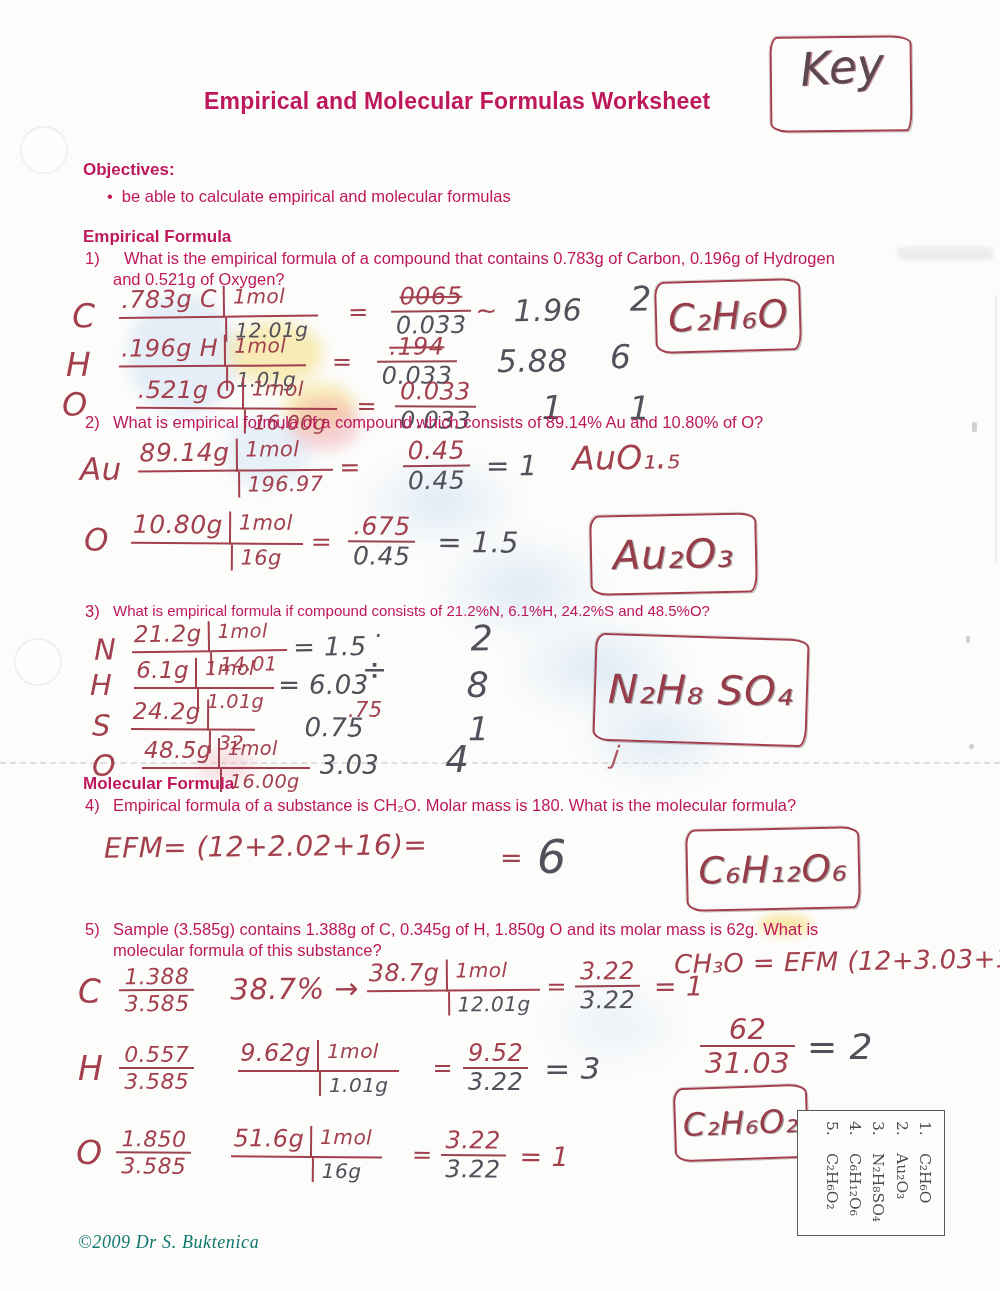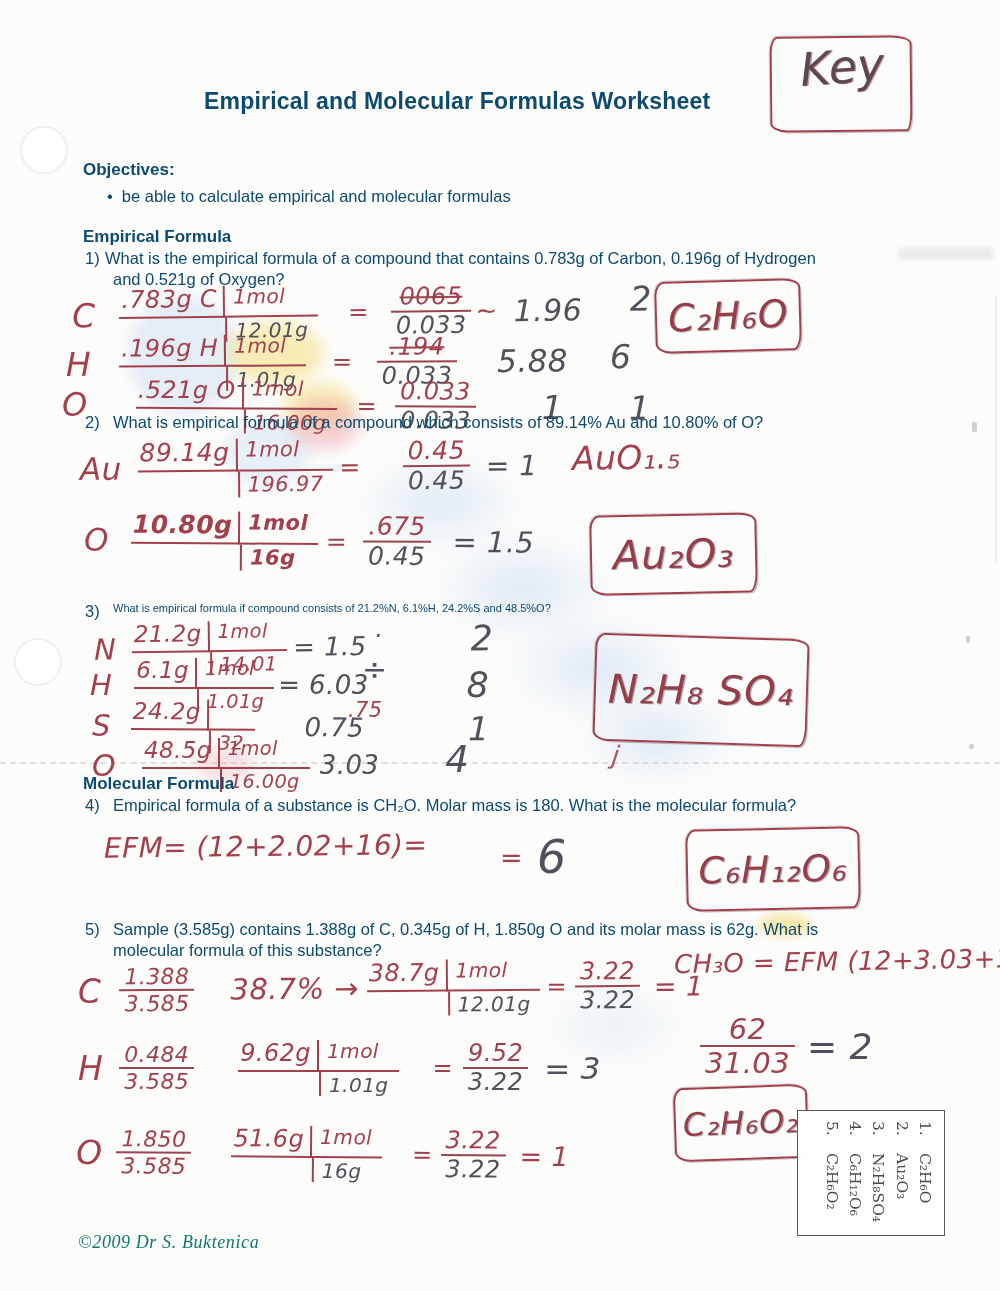--- a/index.html
+++ b/index.html
@@ -1,19 +1,19 @@
 <!DOCTYPE html>
 <html><head>
 <meta charset="utf-8">
 <style>
   html,body{margin:0;padding:0;background:#e8e8e6;}
   #page{position:relative;width:1000px;height:1291px;background:#fcfcfb;overflow:hidden;
         font-family:"Liberation Sans","DejaVu Sans",sans-serif;}
   .abs{position:absolute;}
-  .print{font-family:"Liberation Sans","DejaVu Sans",sans-serif;color:#0c4a6e;}
+  .print{font-family:"Liberation Sans","DejaVu Sans",sans-serif;color:#be185d;}
   .b{font-weight:700;}
   .hw{font-family:"DejaVu Sans",sans-serif;font-style:italic;color:#a3404e;letter-spacing:.4px;}
   .dk{color:#52505a;}
   .row{display:flex;align-items:center;white-space:nowrap;}
   .frac{display:inline-flex;flex-direction:column;align-items:center;line-height:1.06;}
   .frac .num{padding:0 5px;}
   .frac .den{border-top:2.4px solid #9a4450;padding:1px 5px 0;}
   .strike{text-decoration:line-through;text-decoration-thickness:2.2px;text-decoration-color:#a3404e;}
   .conv{display:inline-grid;grid-template-columns:auto auto;line-height:1.12;align-self:center;}
   .conv .mass{grid-area:1/1;border-bottom:2.4px solid #a3404e;border-right:2.4px solid #a3404e;padding:0 6px 3px 2px;}
@@ -69,21 +69,21 @@
 
   <div class="abs print b" style="left:83px;top:160px;font-size:17px;">Objectives:</div>
   <div class="abs print row" style="left:107px;top:187px;font-size:16.5px;gap:9px;">
     <span>•</span>
     <span>be able to calculate empirical and molecular formulas</span>
   </div>
 
   <div class="abs print b" style="left:83px;top:227px;font-size:17px;">Empirical Formula</div>
 
   <div class="abs print" style="left:85px;top:249px;font-size:16.5px;">1)</div>
-  <div class="abs print" style="left:105px;top:249px;font-size:16.5px;">What is the empirical formula of a compound that contains 0.783g of Carbon, 0.196g of Hydrogen</div>
+  <div class="abs print" style="left:124px;top:249px;font-size:16.5px;">What is the empirical formula of a compound that contains 0.783g of Carbon, 0.196g of Hydrogen</div>
   <div class="abs print" style="left:113px;top:270px;font-size:16.5px;">and 0.521g of Oxygen?</div>
 
   <div class="abs hw row" style="left:72px;top:284px;font-size:24px;transform:rotate(-.7deg);">
     <span style="font-size:33px;">C</span>
     <span class="conv" style="margin-left:24px;">
       <span class="mass">.783g C</span>
       <span class="cnum">1mol</span>
       <span class="cden dk">12.01g</span>
     </span>
     <span style="margin-left:30px;">=</span>
@@ -146,39 +146,39 @@
     <span class="frac" style="margin-left:42px;">
       <span class="num">0.45</span>
       <span class="den dk">0.45</span>
     </span>
     <span class="dk" style="margin-left:16px;font-size:28px;">= 1</span>
   </div>
   <div class="abs hw" style="left:572px;top:438px;font-size:33px;transform:rotate(-1deg);">AuO₁.₅</div>
 
   <div class="abs hw row" style="left:84px;top:512px;font-size:25px;transform:rotate(.4deg);">
     <span style="font-size:31px;">O</span>
-    <span class="conv" style="margin-left:22px;font-weight:bold;">
+    <span class="conv" style="margin-left:22px;">
       <span class="mass">10.80g</span>
       <span class="cnum">1mol</span>
       <span class="cden">16g</span>
     </span>
     <span style="margin-left:8px;">=</span>
     <span class="frac" style="margin-left:16px;">
       <span class="num">.675</span>
       <span class="den dk">0.45</span>
     </span>
     <span class="dk" style="margin-left:22px;font-size:29px;">= 1.5</span>
   </div>
 
   <div class="abs sk ansbox" style="left:590px;top:514px;width:163px;height:76px;transform:rotate(-1.2deg);">
     <span class="ansfm" style="font-size:40px;">Au₂O₃</span>
   </div>
 
   <div class="abs print" style="left:85px;top:602px;font-size:16.5px;">3)</div>
-  <div class="abs print" style="left:113px;top:602px;font-size:11px;">What is empirical formula if compound consists of 21.2%N, 6.1%H, 24.2%S and 48.5%O?</div>
+  <div class="abs print" style="left:113px;top:602px;font-size:15px;">What is empirical formula if compound consists of 21.2%N, 6.1%H, 24.2%S and 48.5%O?</div>
 
   <div class="abs hw row" style="left:94px;top:620px;font-size:23px;transform:rotate(-.8deg);">
     <span style="font-size:29px;">N</span>
     <span class="conv" style="margin-left:16px;">
       <span class="mass">21.2g</span>
       <span class="cnum">1mol</span>
       <span class="cden">14.01</span>
     </span>
     <span class="dk" style="margin-left:6px;font-size:26px;">= 1.5</span>
     <span class="dk" style="margin-left:104px;font-size:35px;transform:translateY(-6px);">2</span>
@@ -258,21 +258,21 @@
       <span class="den dk">3.22</span>
     </span>
     <span style="margin-left:14px;font-size:27px;">= 1</span>
   </div>
 
   <div class="abs hw" style="left:674px;top:946px;font-size:26px;white-space:nowrap;transform:rotate(-1deg);">CH₃O = EFM (12+3.03+16)</div>
 
   <div class="abs hw row" style="left:78px;top:1040px;font-size:24px;">
     <span style="font-size:33px;">H</span>
     <span class="frac" style="margin-left:16px;font-size:22px;">
-      <span class="num">0.484</span>
+      <span class="num">0.557</span>
       <span class="den">3.585</span>
     </span>
     <span class="conv" style="margin-left:44px;">
       <span class="mass">9.62g</span>
       <span class="cnum">1mol</span>
       <span class="cden dk">1.01g</span>
     </span>
     <span style="margin-left:34px;">=</span>
     <span class="frac" style="margin-left:10px;">
       <span class="num">9.52</span>

